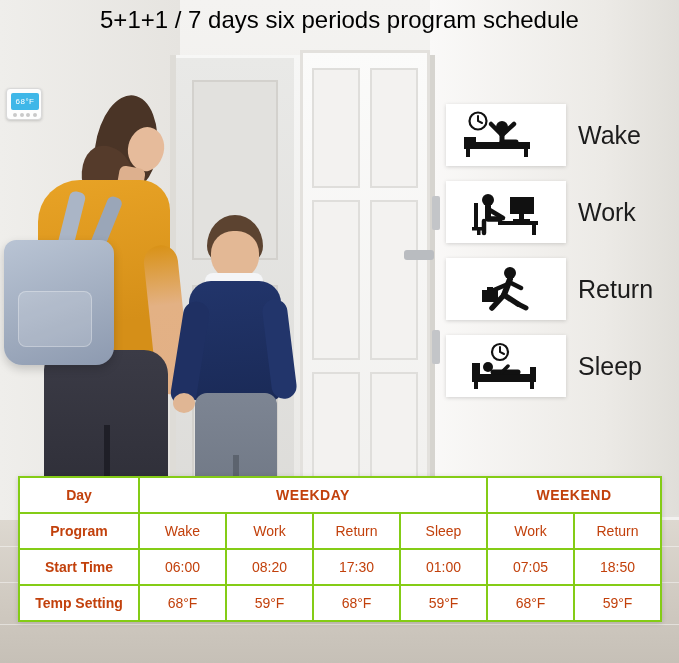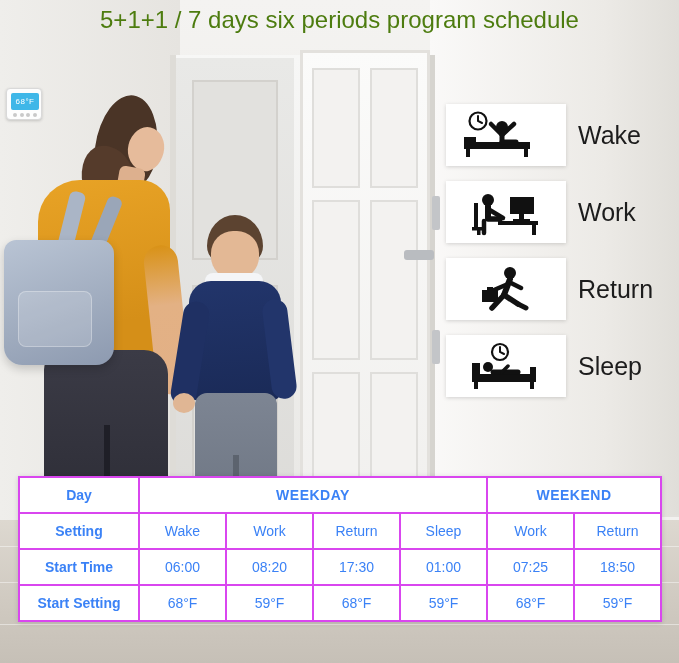--- a/index.html
+++ b/index.html
@@ -222,21 +222,21 @@
     text-align: center;
     z-index: 5;
   }
   .title {
     margin: 0; padding-top: 2px;
     font-size: 45px; font-weight: bold; letter-spacing: 0px;
     color: #1b1b1b; line-height: 46px;
   }
   .subtitle {
     margin: 0; padding-top: 6px;
-    font-size: 24px; color: #4d7c0f; font-weight: normal; line-height: 28px;
+    font-size: 24px; color: #000000; font-weight: normal; line-height: 28px;
   }
 
   
   .activities {
     position: absolute; left: 446px; top: 104px; width: 232px; z-index: 6;
   }
   .activity-row {
     display: flex; align-items: center; margin-bottom: 15px;
   }
   .act-card {
@@ -254,24 +254,24 @@
   .table-wrap {
     position: absolute; left: 18px; top: 476px; width: 644px; z-index: 7;
     background: #ffffff;
     box-shadow: 0 1px 5px rgba(0,0,0,.14);
   }
   table.schedule {
     border-collapse: collapse; width: 100%;
     table-layout: fixed;
   }
   table.schedule td {
-    border: 2px solid #d946ef;
+    border: 2px solid #84cc16;
     text-align: center;
     font-size: 14px;
-    color: #3b82f6;
+    color: #c2410c;
     height: 36px;
     background: #ffffff;
   }
   td.hdr {
     background: #7cbf4f; color: #ffffff; font-weight: bold; font-size: 15px;
   }
   td.hdr-big {
     background: #7cbf4f; color: #ffffff; font-weight: bold; font-size: 20px;
     letter-spacing: .5px;
   }
@@ -441,39 +441,39 @@
 
   <div class="table-wrap">
     <table class="schedule">
       <tbody>
         <tr>
           <td class="hdr col-first">Day</td>
           <td class="hdr-big" colspan="4">WEEKDAY</td>
           <td class="hdr-big" colspan="2">WEEKEND</td>
         </tr>
         <tr>
-          <td class="rowlabel">Setting</td>
+          <td class="rowlabel">Program</td>
           <td>Wake</td>
           <td>Work</td>
           <td>Return</td>
           <td>Sleep</td>
           <td>Work</td>
           <td>Return</td>
         </tr>
         <tr>
           <td class="rowlabel">Start Time</td>
           <td>06:00</td>
           <td>08:20</td>
           <td>17:30</td>
           <td>01:00</td>
-          <td>07:25</td>
+          <td>07:05</td>
           <td>18:50</td>
         </tr>
         <tr>
-          <td class="rowlabel">Start Setting</td>
+          <td class="rowlabel">Temp Setting</td>
           <td>68°F</td>
           <td>59°F</td>
           <td>68°F</td>
           <td>59°F</td>
           <td>68°F</td>
           <td>59°F</td>
         </tr>
       </tbody>
     </table>
   </div>

